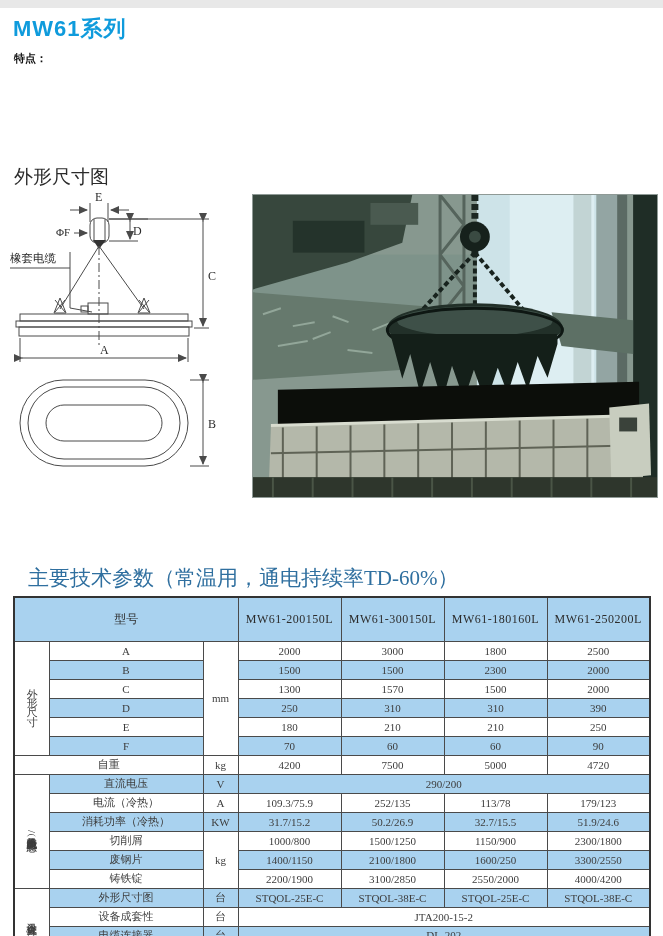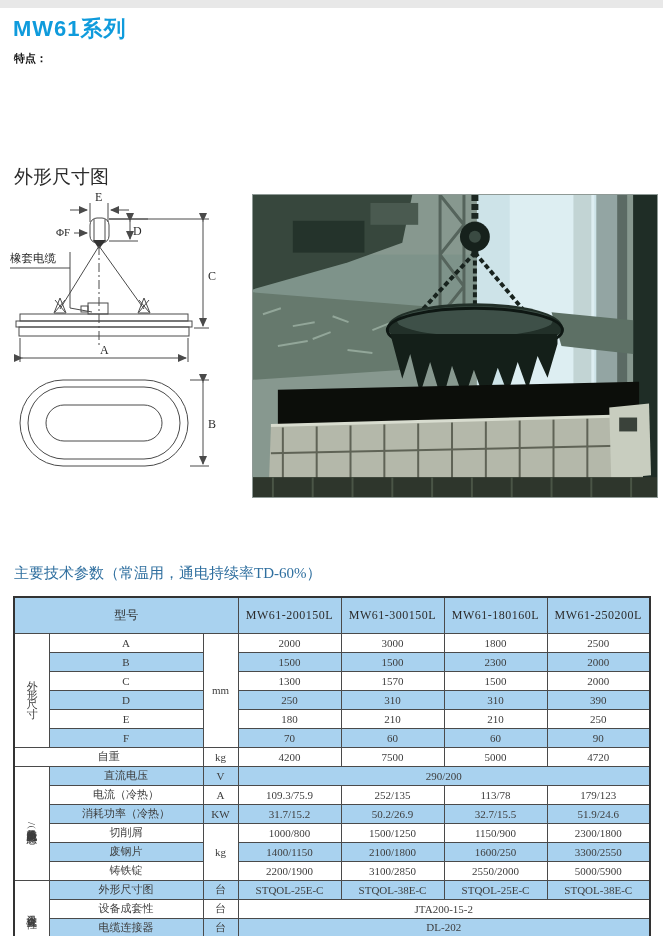--- a/index.html
+++ b/index.html
@@ -15,37 +15,37 @@
     font-weight:bold; font-size:22px; color:#0f9bdc; letter-spacing:1px;
   }
   #features-heading {
     left:14px; top:43px; font-family:"Liberation Sans","DejaVu Sans",sans-serif;
     font-weight:bold; font-size:11px; color:#111;
   }
   .feature-line { left:38px; font-size:14px; color:#151515; }
   #feature-1 { top:63px; }
   #feature-2 { top:86px; }
   #drawing-heading { left:14px; top:156px; font-size:19px; font-weight:400; color:#2b2b2b; }
-  #params-heading { left:14px; top:556px; font-size:15px; color:#2f6f9f; }
+  #params-heading { left:28px; top:556px; font-size:21px; color:#2f6f9f; }
   #dim-drawing { left:8px; top:180px; }
   #photo-frame { left:252px; top:186px; width:406px; height:304px; border:1px solid #8f9a96; background:#87988f; }
   #photo-frame svg { display:block; }
 
   
   #params-table {
     left:13px; top:588px; border-collapse:collapse; table-layout:fixed;
     width:637px; border:2px solid #333;
     font-family:"Liberation Serif","DejaVu Serif",serif;
   }
   #params-table td {
     border:1px solid #4a4a4a; text-align:center; vertical-align:middle;
     font-size:11px; color:#3d3d3d; padding:0 2px; height:19px; overflow:hidden;
     background:#fff;
   }
-  #params-table tr.hdr td { height:36px; font-size:12px; color:#2c2c2c; }
+  #params-table tr.hdr td { height:44px; font-size:12px; color:#2c2c2c; }
   #params-table td.b { background:#a9d2ef; }
   #params-table td.modelhdr { letter-spacing:0.5px; }
   .vert {
     writing-mode:vertical-rl; text-orientation:mixed;
     margin:0 auto; font-size:11px; color:#3d3d3d; line-height:15px;
   }
   .vert.sp { letter-spacing:9px; }
   .vert.tight { letter-spacing:0; line-height:13px; font-size:10.5px; }
   .vert.five { letter-spacing:1px; font-size:10.5px; }
 </style>
@@ -274,21 +274,21 @@
       <td class="b">1400/1150</td>
       <td class="b">2100/1800</td>
       <td class="b">1600/250</td>
       <td class="b">3300/2550</td>
     </tr>
     <tr>
       <td>铸铁锭</td>
       <td>2200/1900</td>
       <td>3100/2850</td>
       <td>2550/2000</td>
-      <td>5000/5900</td>
+      <td>4000/4200</td>
     </tr>
     <tr>
       <td rowspan="3">
             <div class="vert five">设备成套性</div>
           </td>
       <td class="b">外形尺寸图</td>
       <td class="b">台</td>
       <td class="b">STQOL-25E-C</td>
       <td class="b">STQOL-38E-C</td>
       <td class="b">STQOL-25E-C</td>

